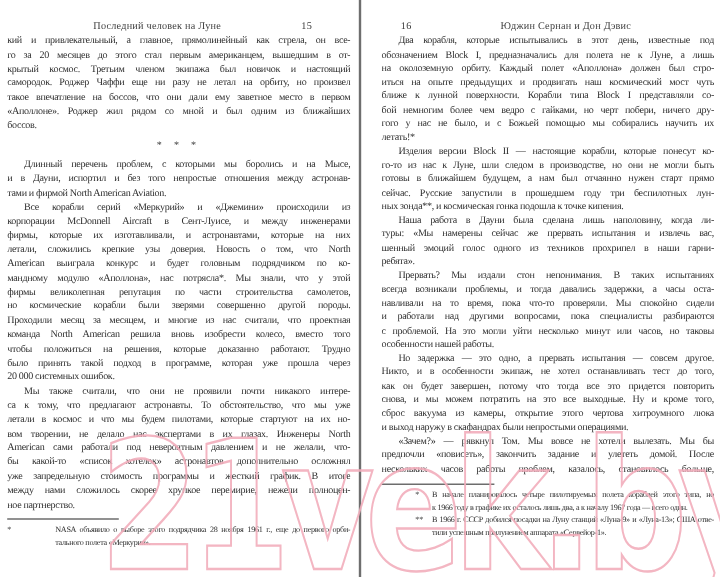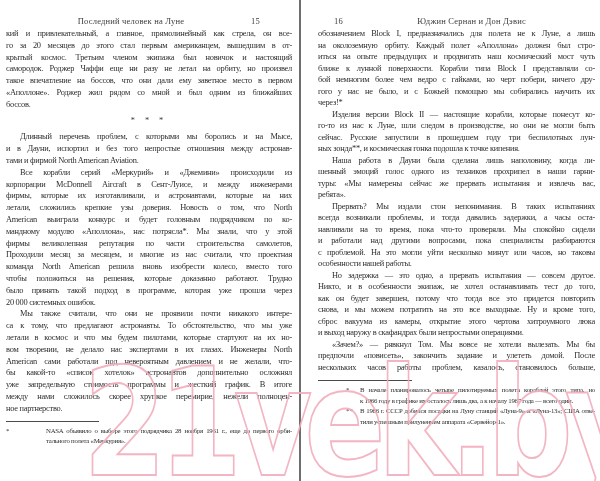--- a/index.html
+++ b/index.html
@@ -104,20 +104,21 @@
         <div class="line indent">Длинный перечень проблем, с которыми мы боролись и на Мысе,</div>
         <div class="line">и в Дауни, испортил и без того непростые отношения между астронав-</div>
         <div class="line end">тами и фирмой North American Aviation.</div>
         <div class="line indent">Все корабли серий «Меркурий» и «Джемини» происходили из</div>
         <div class="line">корпорации McDonnell Aircraft в Сент-Луисе, и между инженерами</div>
         <div class="line">фирмы, которые их изготавливали, и астронавтами, которые на них</div>
         <div class="line">летали, сложились крепкие узы доверия. Новость о том, что North</div>
         <div class="line">American выиграла конкурс и будет головным подрядчиком по ко-</div>
         <div class="line">мандному модулю «Аполлона», нас потрясла*. Мы знали, что у этой</div>
         <div class="line">фирмы великолепная репутация по части строительства самолетов,</div>
+        <div class="line">но космические корабли были зверями совершенно другой породы.</div>
         <div class="line">Проходили месяц за месяцем, и многие из нас считали, что проектная</div>
         <div class="line">команда North American решила вновь изобрести колесо, вместо того</div>
         <div class="line">чтобы положиться на решения, которые доказанно работают. Трудно</div>
         <div class="line">было принять такой подход в программе, которая уже прошла через</div>
         <div class="line end">20 000 системных ошибок.</div>
         <div class="line indent">Мы также считали, что они не проявили почти никакого интере-</div>
         <div class="line">са к тому, что предлагают астронавты. То обстоятельство, что мы уже</div>
         <div class="line">летали в космос и что мы будем пилотами, которые стартуют на их но-</div>
         <div class="line">вом творении, не делало нас экспертами в их глазах. Инженеры North</div>
         <div class="line">American сами работали под невероятным давлением и не желали, что-</div>
@@ -142,34 +143,36 @@
 
   <div class="gutter"></div>
 
   <div class="page page-right">
     <div class="running-header">
       <span class="rh-num">16</span>
       <span class="rh-title">Юджин Сернан и Дон Дэвис</span>
     </div>
     <div class="page-body">
 
+    <div class="line indent">Два корабля, которые испытывались в этот день, известные под</div>
         <div class="line">обозначением Block I, предназначались для полета не к Луне, а лишь</div>
         <div class="line">на околоземную орбиту. Каждый полет «Аполлона» должен был стро-</div>
         <div class="line">иться на опыте предыдущих и продвигать наш космический мост чуть</div>
         <div class="line">ближе к лунной поверхности. Корабли типа Block I представляли со-</div>
         <div class="line">бой немногим более чем ведро с гайками, но черт побери, ничего дру-</div>
         <div class="line">гого у нас не было, и с Божьей помощью мы собирались научить их</div>
-        <div class="line end">через!*</div>
+        <div class="line end">летать!*</div>
         <div class="line indent">Изделия версии Block II — настоящие корабли, которые понесут ко-</div>
         <div class="line">го-то из нас к Луне, шли следом в производстве, но они не могли быть</div>
+        <div class="line">готовы в ближайшем будущем, а нам был отчаянно нужен старт прямо</div>
         <div class="line">сейчас. Русские запустили в прошедшем году три беспилотных лун-</div>
         <div class="line end">ных зонда**, и космическая гонка подошла к точке кипения.</div>
         <div class="line indent">Наша работа в Дауни была сделана лишь наполовину, когда ли-</div>
+        <div class="line">туры: «Мы намерены сейчас же прервать испытания и извлечь вас,</div>
         <div class="line">шенный эмоций голос одного из техников прохрипел в наши гарни-</div>
-        <div class="line">туры: «Мы намерены сейчас же прервать испытания и извлечь вас,</div>
         <div class="line end">ребята».</div>
         <div class="line indent">Прервать? Мы издали стон непонимания. В таких испытаниях</div>
         <div class="line">всегда возникали проблемы, и тогда давались задержки, а часы оста-</div>
         <div class="line">навливали на то время, пока что-то проверяли. Мы спокойно сидели</div>
         <div class="line">и работали над другими вопросами, пока специалисты разбираются</div>
         <div class="line">с проблемой. На это могли уйти несколько минут или часов, но таковы</div>
         <div class="line end">особенности нашей работы.</div>
         <div class="line indent">Но задержка — это одно, а прервать испытания — совсем другое.</div>
         <div class="line">Никто, и в особенности экипаж, не хотел останавливать тест до того,</div>
         <div class="line">как он будет завершен, потому что тогда все это придется повторить</div>

